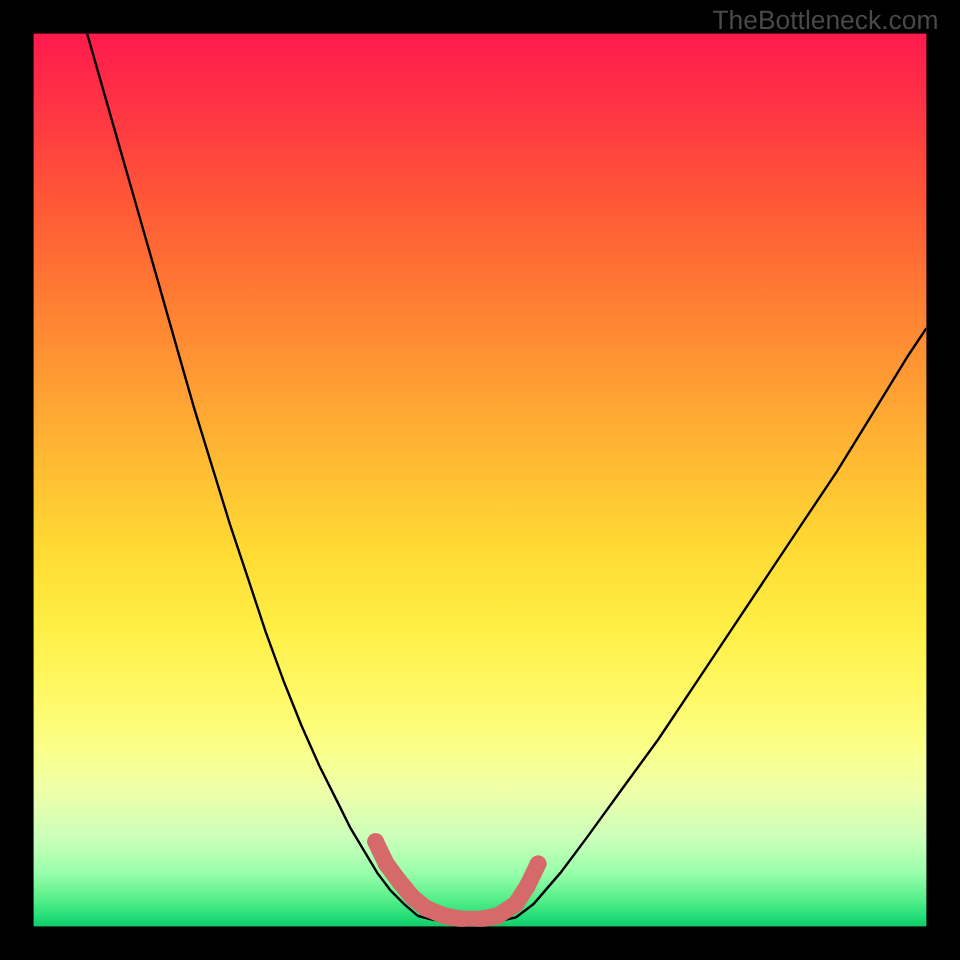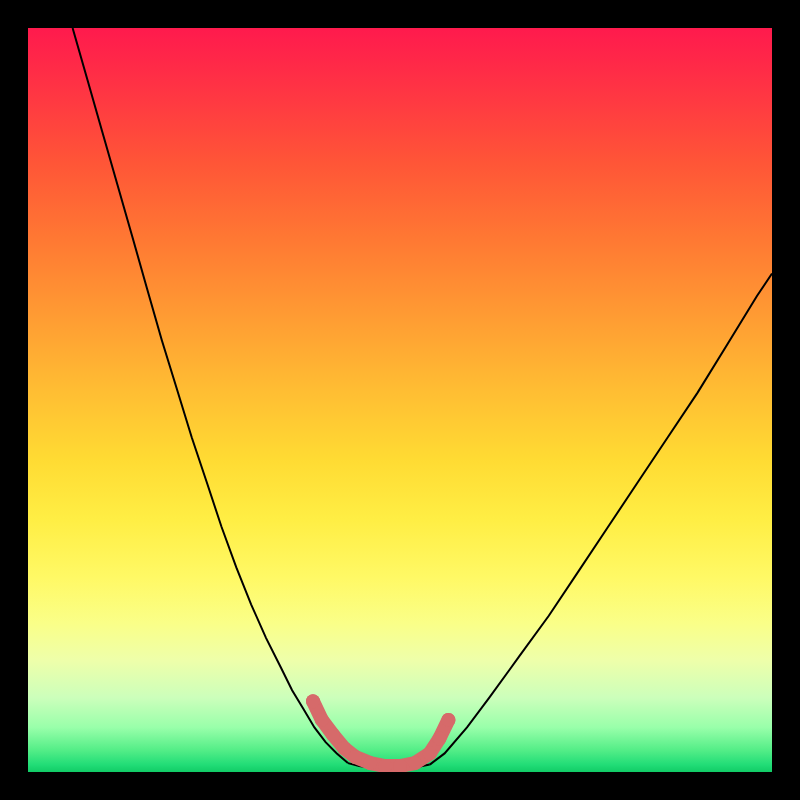--- a/index.html
+++ b/index.html
@@ -44,20 +44,21 @@
   svg.curves {
     position: absolute;
     left: 0; top: 0;
     width: 744px; height: 744px;
   }
 </style>
 </head>
 <body>
 
 <div class="frame">
+  <div class="watermark">TheBottleneck.com</div>
   <div class="plot">
     <svg class="curves" viewBox="0 0 744 744" preserveAspectRatio="none">
       <path id="left-curve" fill="none" stroke-width="2" d="M44.6 0.0 L59.5 52.1 L74.4 104.2 L89.3 156.2 L104.2 208.3 L119.0 260.4 L133.9 312.5 L148.8 360.8 L163.7 409.2 L178.6 453.8 L193.4 498.5 L208.3 539.4 L223.2 576.6 L238.1 610.1 L253.0 639.8 L264.1 662.2 L275.3 680.8 L286.4 699.4 L297.6 714.2 L308.8 725.4 L319.9 735.1 " stroke="#000000"></path>
       <path id="valley-floor" fill="none" stroke-width="2" d="M319.9 735.1 L331.1 738.0 L346.0 740.3 L364.6 741.0 L383.2 740.3 L401.8 736.6 " stroke="#000000"></path>
       <path id="right-curve" fill="none" stroke-width="2" d="M401.8 736.6 L416.6 725.4 L439.0 699.4 L461.3 669.6 L491.0 628.7 L520.8 587.8 L550.6 543.1 L580.3 498.5 L610.1 453.8 L639.8 409.2 L669.6 364.6 L699.4 316.2 L729.1 267.8 L744.0 245.5 " stroke="#000000"></path>
       <path id="highlight" fill="none" stroke-width="14" stroke-linecap="round" stroke-linejoin="round" d="M285.0 673.3 L293.9 691.9 L305.0 706.8 L316.2 720.2 L327.4 729.1 L342.2 735.1 L357.1 738.0 L372.0 738.0 L386.9 735.1 L401.8 725.4 L411.4 710.5 L420.4 691.9 " stroke="#d66a6a"></path>
       <g id="highlight-dots">
           <circle cx="285.0" cy="673.3" r="7" fill="#d66a6a"></circle>
           <circle cx="293.9" cy="691.9" r="7" fill="#d66a6a"></circle>
           <circle cx="305.0" cy="706.8" r="7" fill="#d66a6a"></circle>

